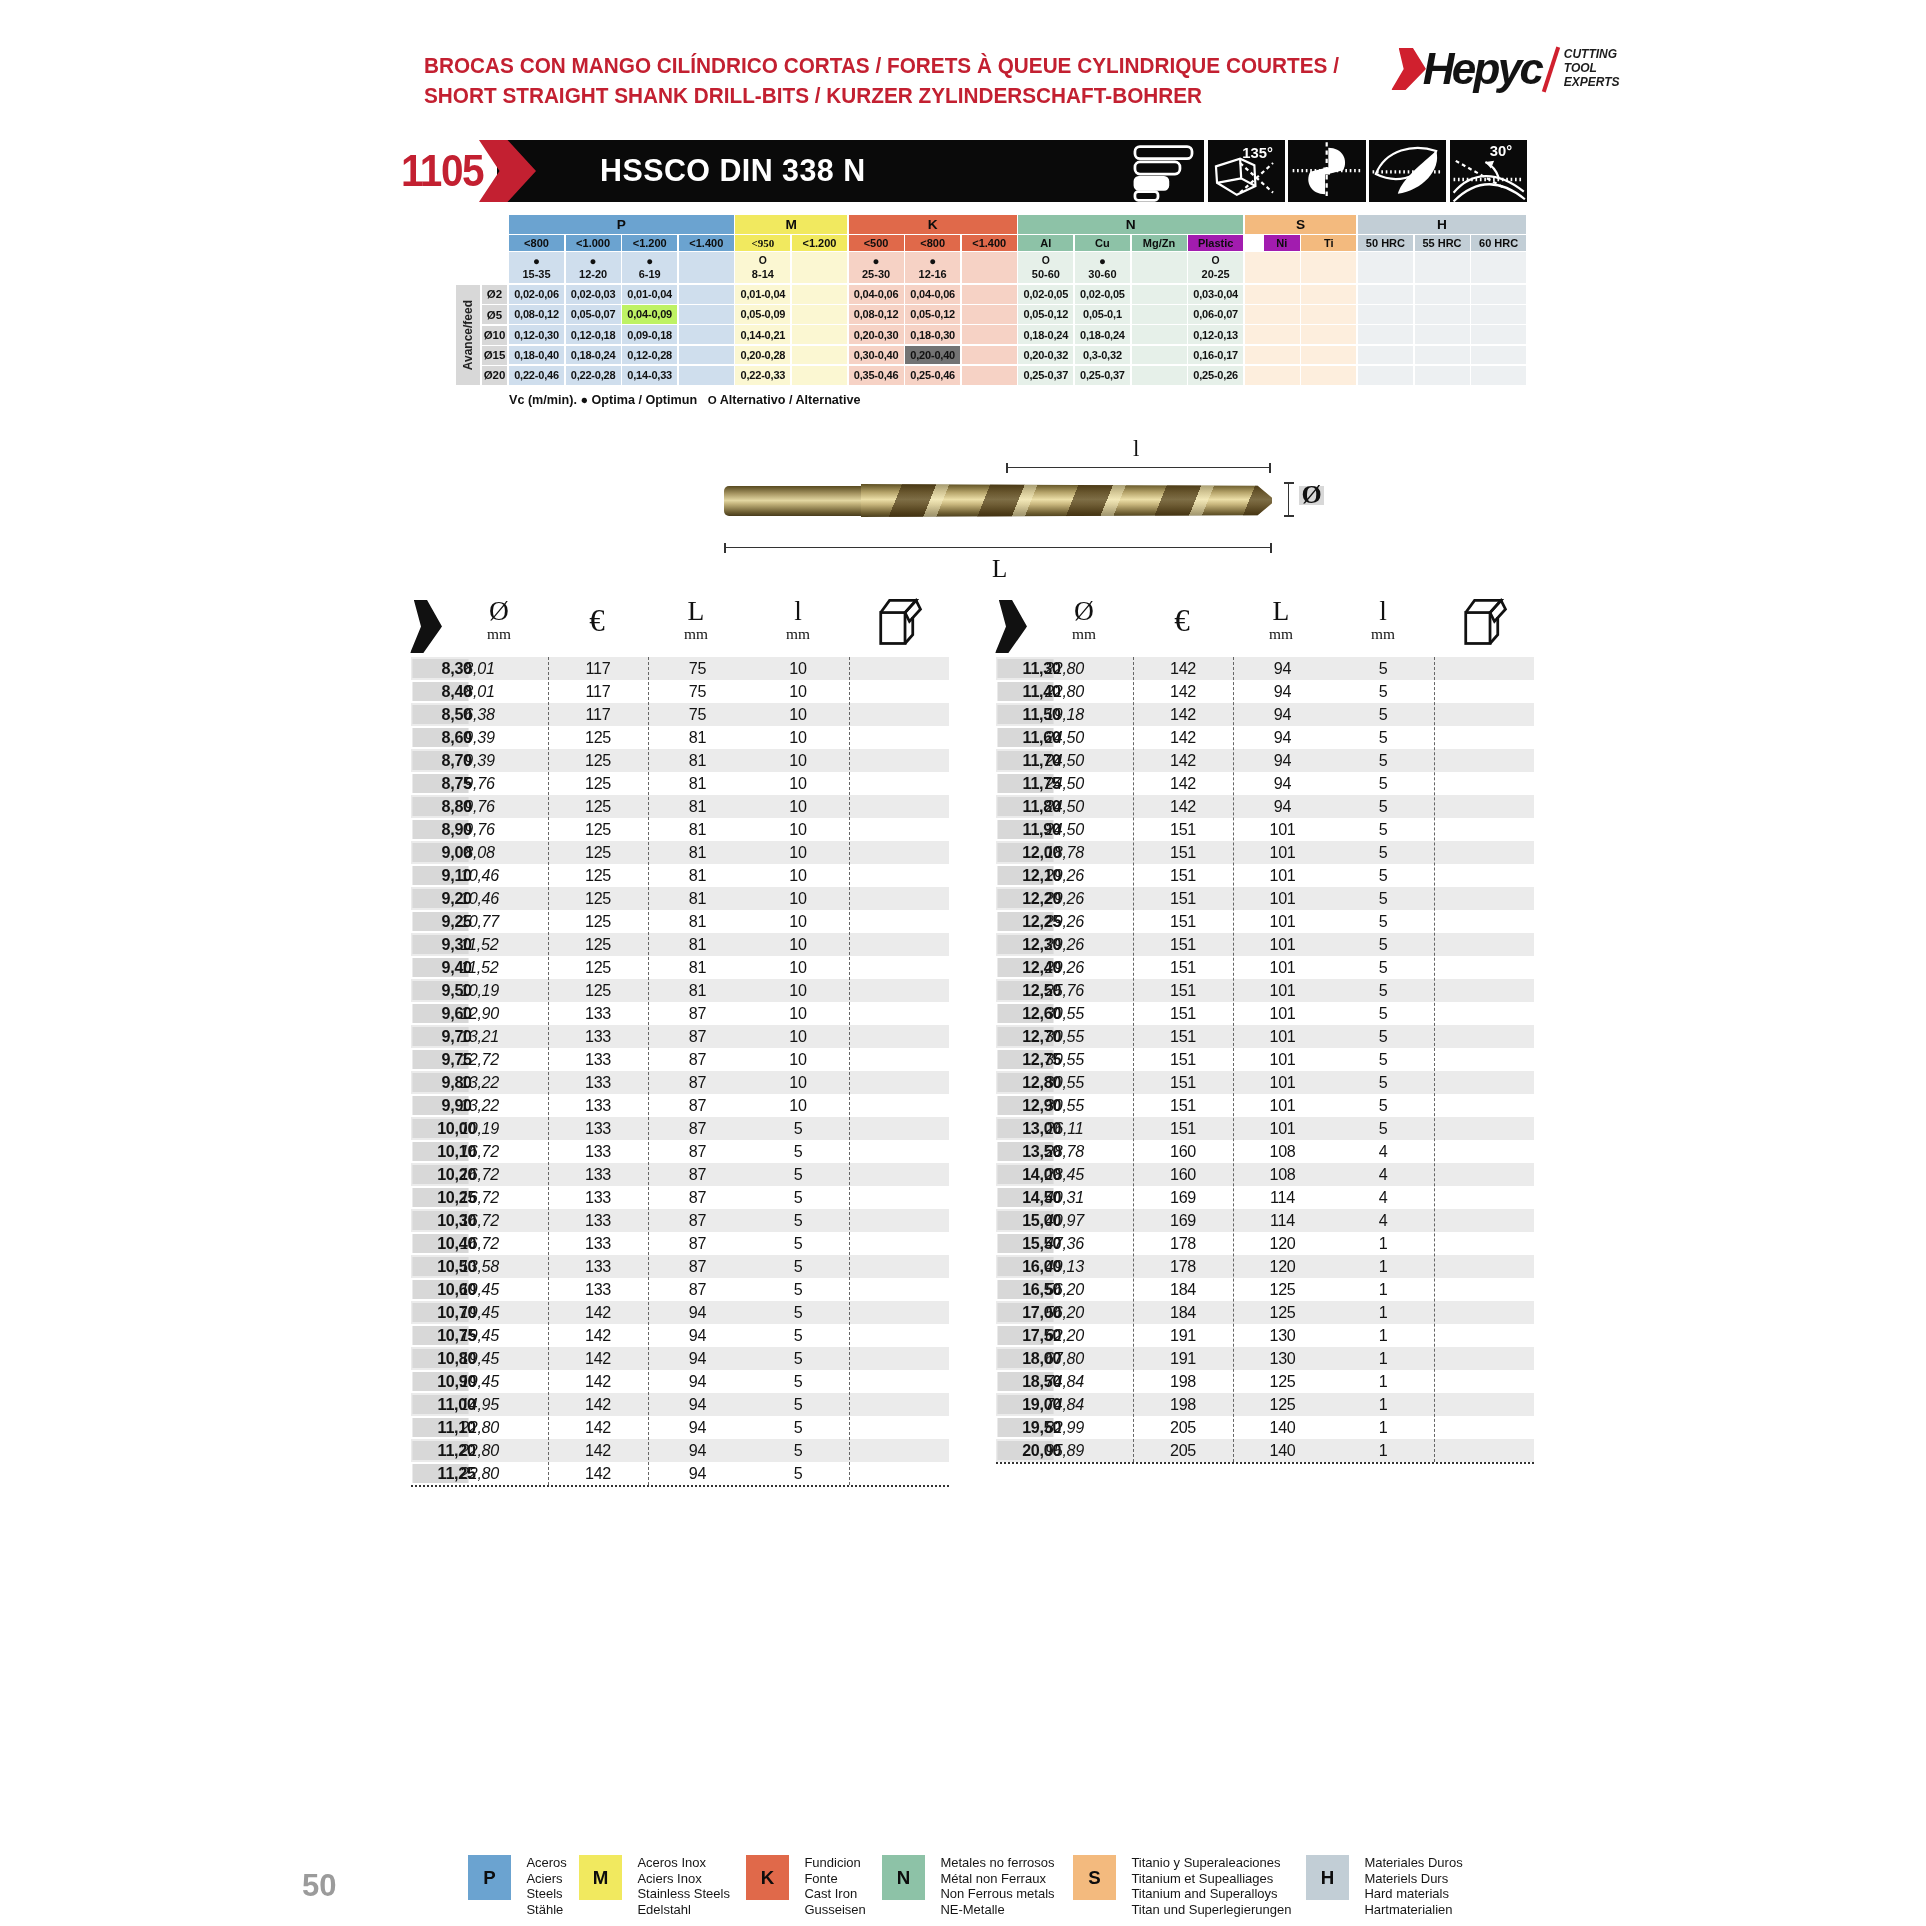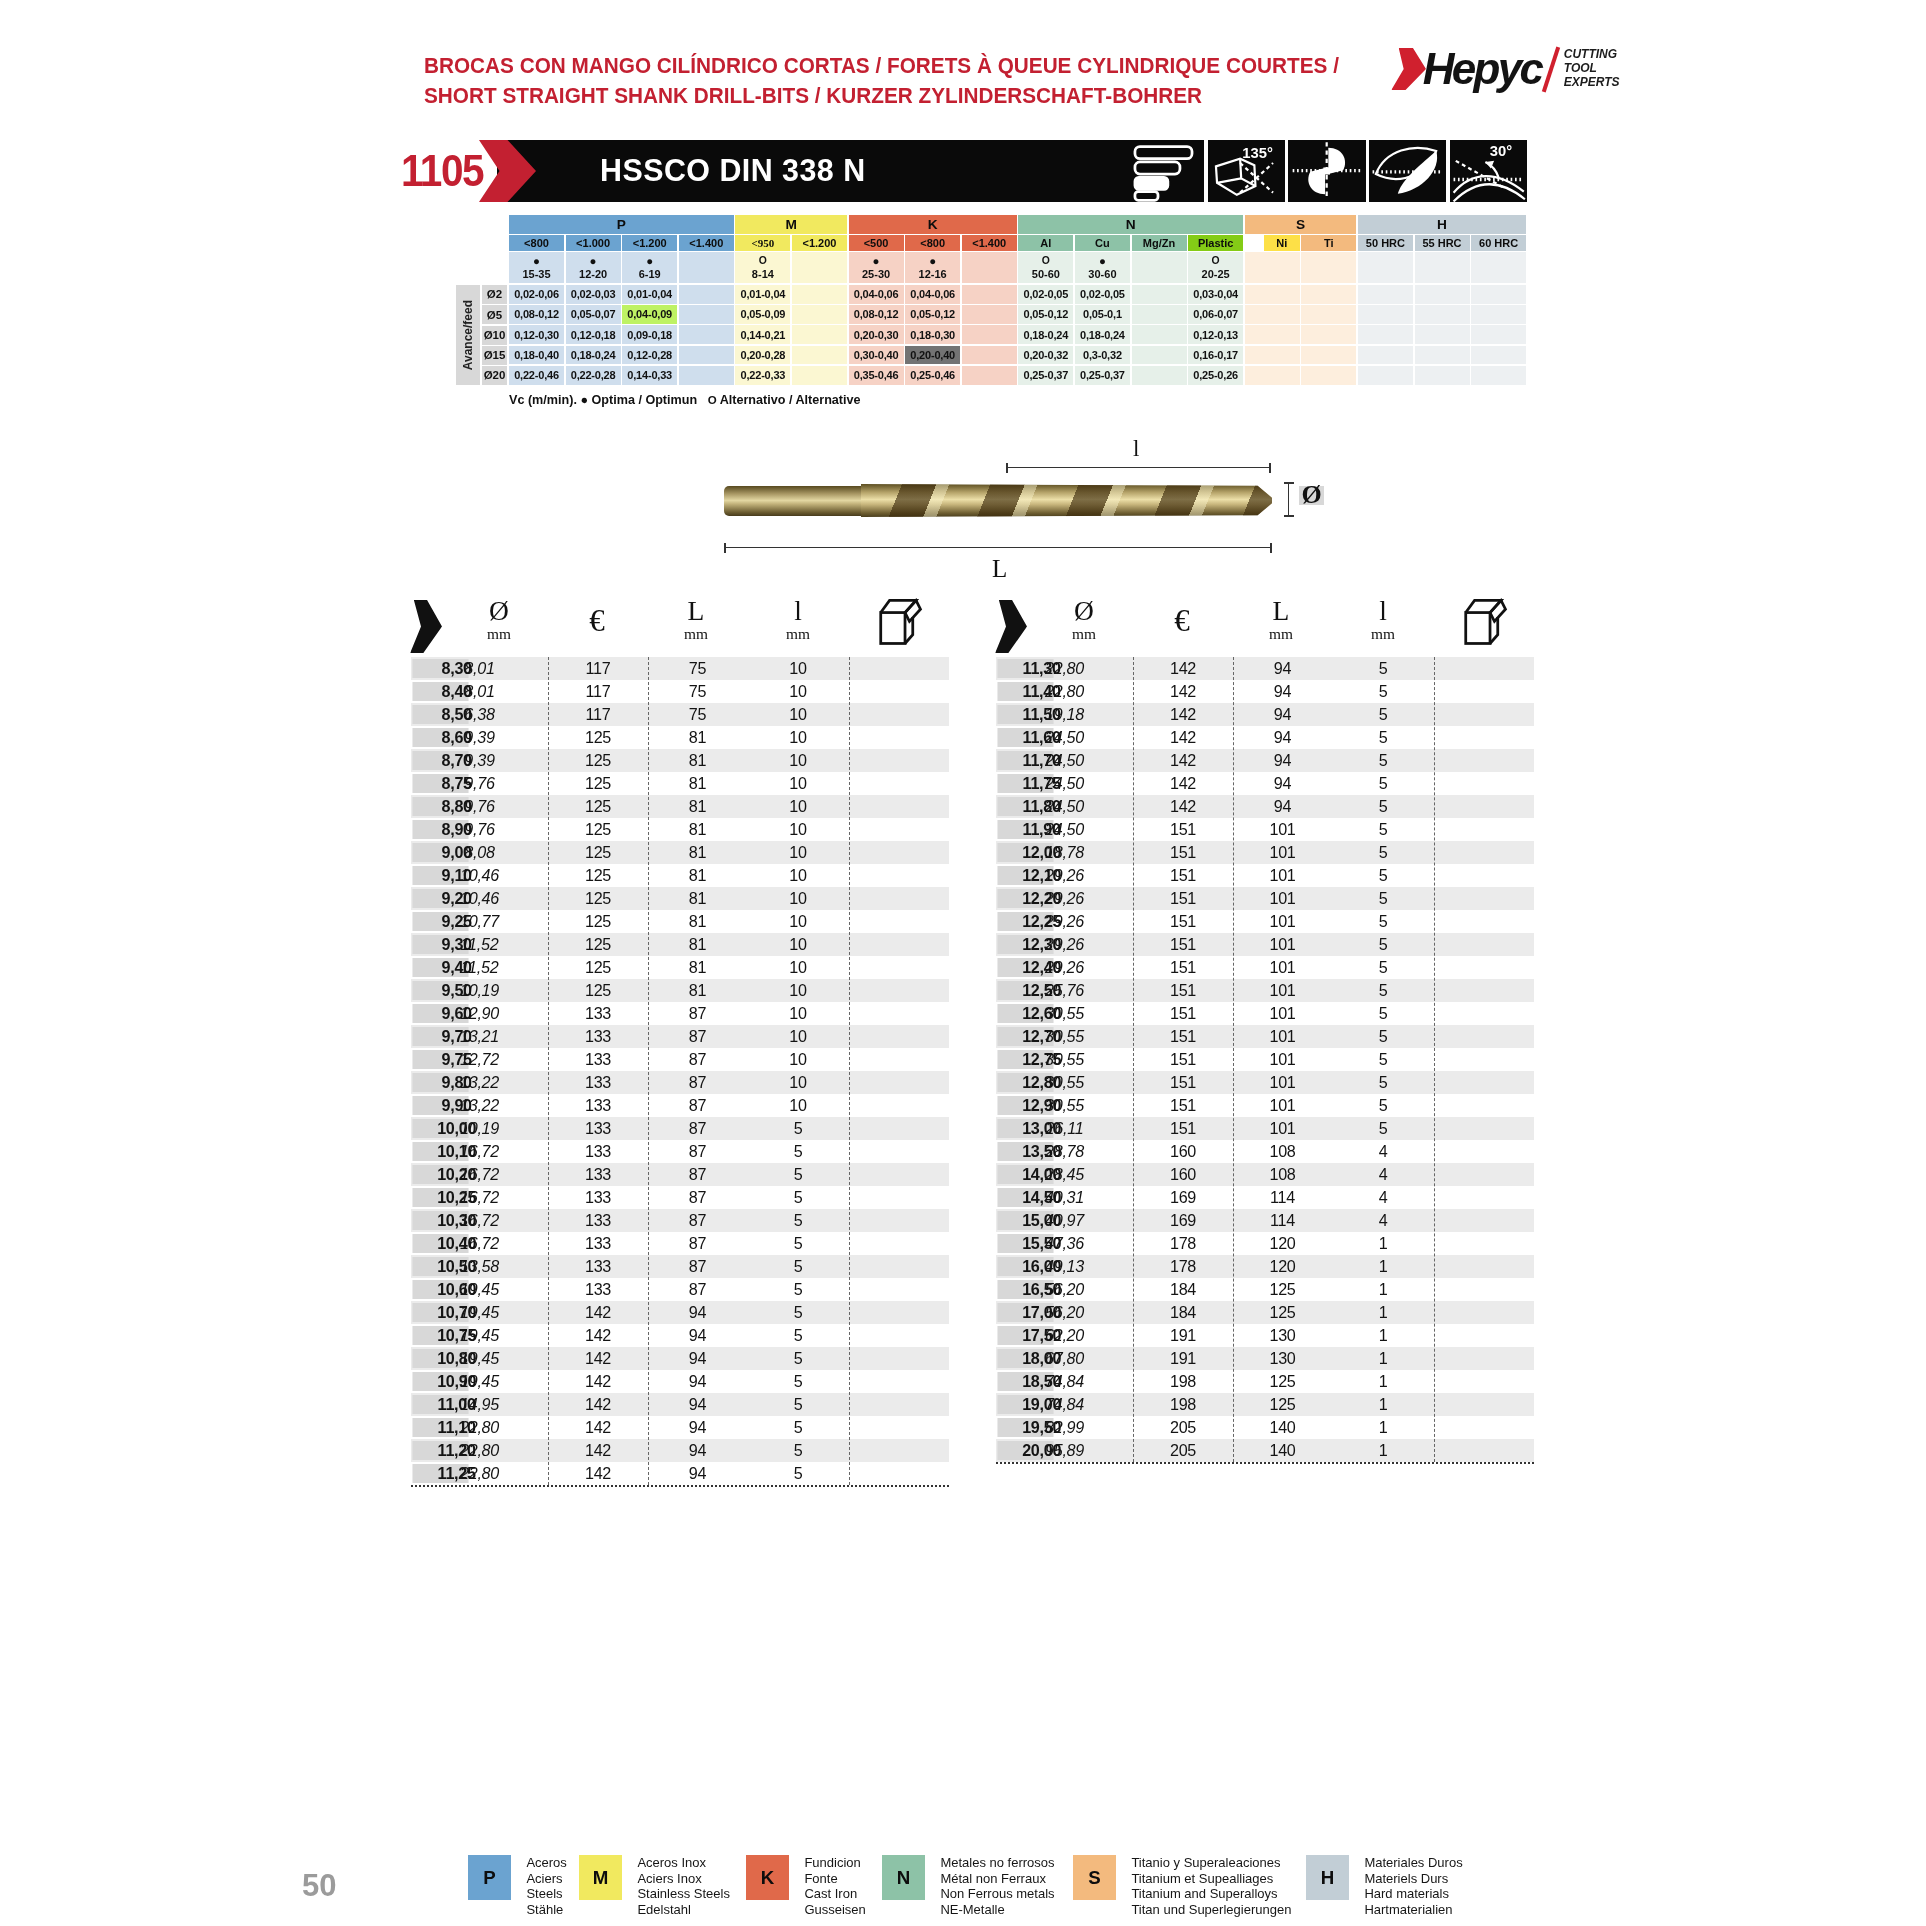--- a/index.html
+++ b/index.html
@@ -205,22 +205,22 @@
         <div class="cs" style="background: rgb(107, 163, 208);">&lt;1.200</div>
         <div class="cs" style="background: rgb(107, 163, 208);">&lt;1.400</div>
         <div class="cs" style="background: rgb(241, 233, 95); font-family: Liberation Serif, serif;">&lt;950</div>
         <div class="cs" style="background: rgb(241, 233, 95);">&lt;1.200</div>
         <div class="cs" style="background: rgb(224, 105, 74);">&lt;500</div>
         <div class="cs" style="background: rgb(224, 105, 74);">&lt;800</div>
         <div class="cs" style="background: rgb(224, 105, 74);">&lt;1.400</div>
         <div class="cs" style="background: rgb(141, 194, 167);">Al</div>
         <div class="cs" style="background: rgb(141, 194, 167);">Cu</div>
         <div class="cs" style="background: rgb(141, 194, 167);">Mg/Zn</div>
-        <div class="cs" style="background: #84cc16;">Plastic</div>
-        <div class="cs" style="background: #fde047; margin-left: 19px;">Ni</div>
+        <div class="cs" style="background: #a21caf;">Plastic</div>
+        <div class="cs" style="background: #a21caf; margin-left: 19px;">Ni</div>
         <div class="cs" style="background: rgb(243, 186, 126);">Ti</div>
         <div class="cs" style="background: rgb(194, 206, 214);">50 HRC</div>
         <div class="cs" style="background: rgb(194, 206, 214);">55 HRC</div>
         <div class="cs" style="background: rgb(194, 206, 214);">60 HRC</div>
         <div class="cv" style="background: rgb(207, 222, 237);">
           <div class="mark">●</div>
           <div class="rng">15-35</div>
         </div>
         <div class="cv" style="background: rgb(207, 222, 237);">
           <div class="mark">●</div>

